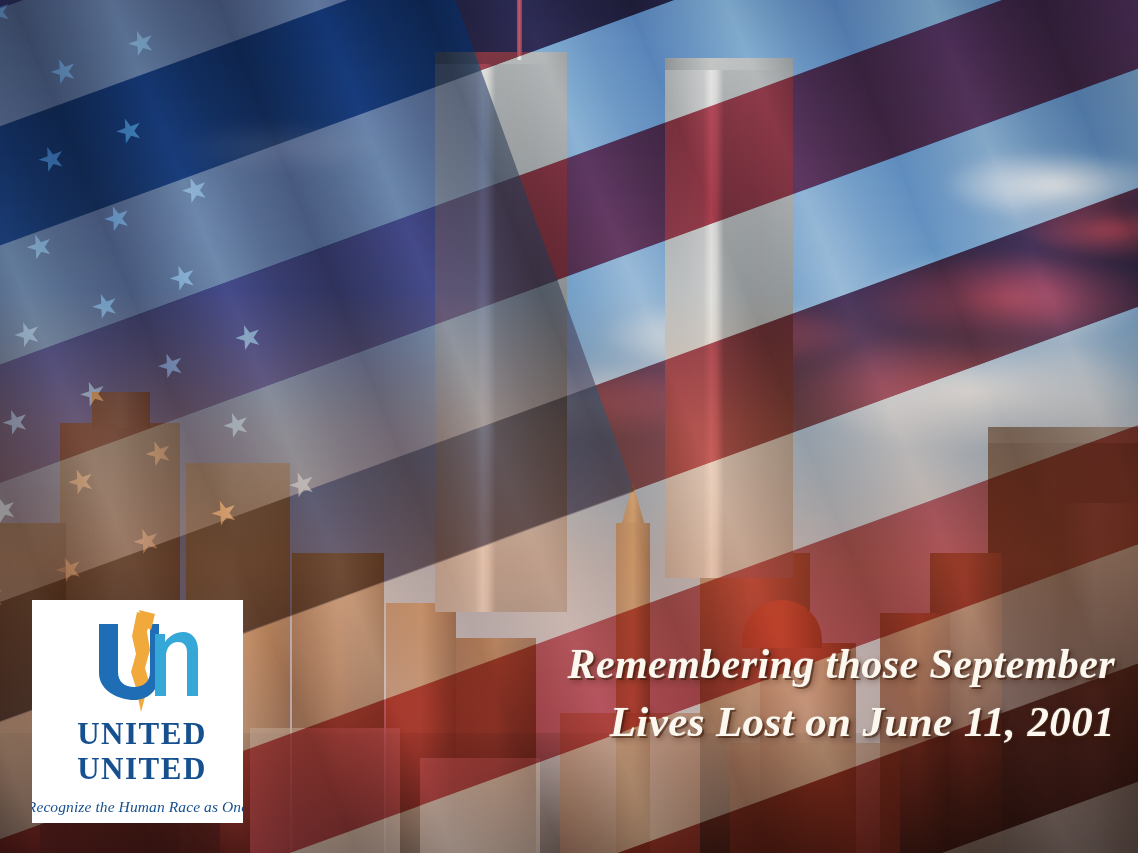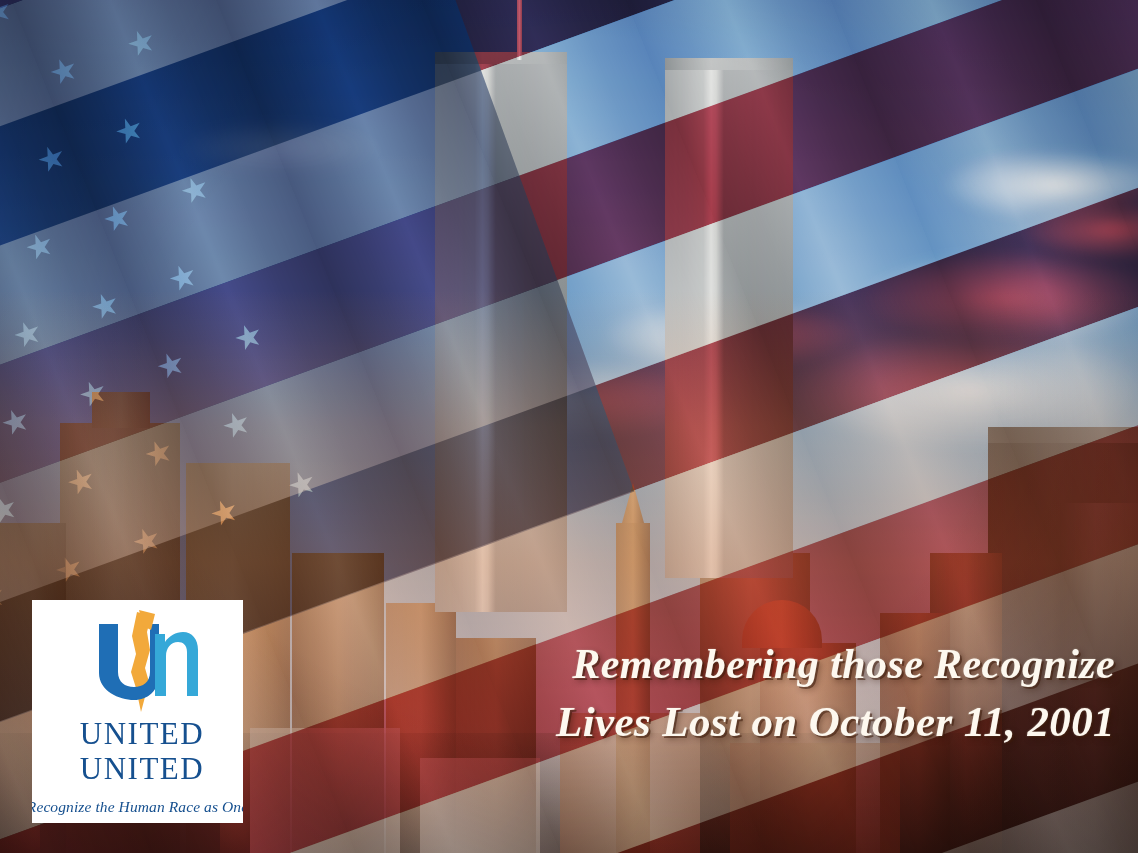--- a/index.html
+++ b/index.html
@@ -200,21 +200,21 @@
     position: relative;
     width: 130px;
     height: 104px;
     margin-top: 10px;
   }
   .logo-mark svg { display: block; }
 
   .logo-united, .logo-sikhs {
     font-family: "Liberation Serif", serif;
     color: #16508f;
-    font-weight: normal;
+    font-weight: bold;
     letter-spacing: 1.5px;
     line-height: 1.05;
     margin-left: 9px;
   }
   .logo-united { font-size: 31px; margin-top: 4px; }
   .logo-sikhs  { font-size: 31px; margin-top: 2px; }
   .logo-tagline {
     font-family: "Liberation Serif", serif;
     font-style: italic;
     font-size: 15.5px;
@@ -361,22 +361,22 @@
     <div class="stripe" style="top:0%;    height:7.7%; background:#7a1520;"></div>
     <div class="stripe" style="top:30.8%; height:7.7%; background:#7a1520;"></div>
     <div class="stripe" style="top:61.6%; height:7.7%; background:#7a1520;"></div>
   </div>
 
   <div class="waves"></div>
   <div class="warm-tint"></div>
   <div class="vignette"></div>
 
   <div class="headline">
-    <span class="line line1">Remembering those Recognize</span>
-    <span class="line line2">Lives Lost on October 11, 2001</span>
+    <span class="line line1">Remembering those September</span>
+    <span class="line line2">Lives Lost on June 11, 2001</span>
   </div>
 
   <div class="logo-box">
     <div class="logo-mark">
       <svg width="130" height="104" viewBox="0 0 130 104">
 
         <path d="M64 2 L78 6 L74 22 L77 40 L72 58 L76 72 L68 102 L63 78 L58 62 L63 44 L59 26 Z" fill="#f2a93b"></path>
 
         <path d="M26 14 L45 14 L45 62 C45 72 52 77 61 77 C70 77 77 72 77 62 L77 14 L86 14
                  L86 63 C86 81 75 90 61 90 C46 90 26 81 26 63 Z" fill="#1f6eb5"></path>

